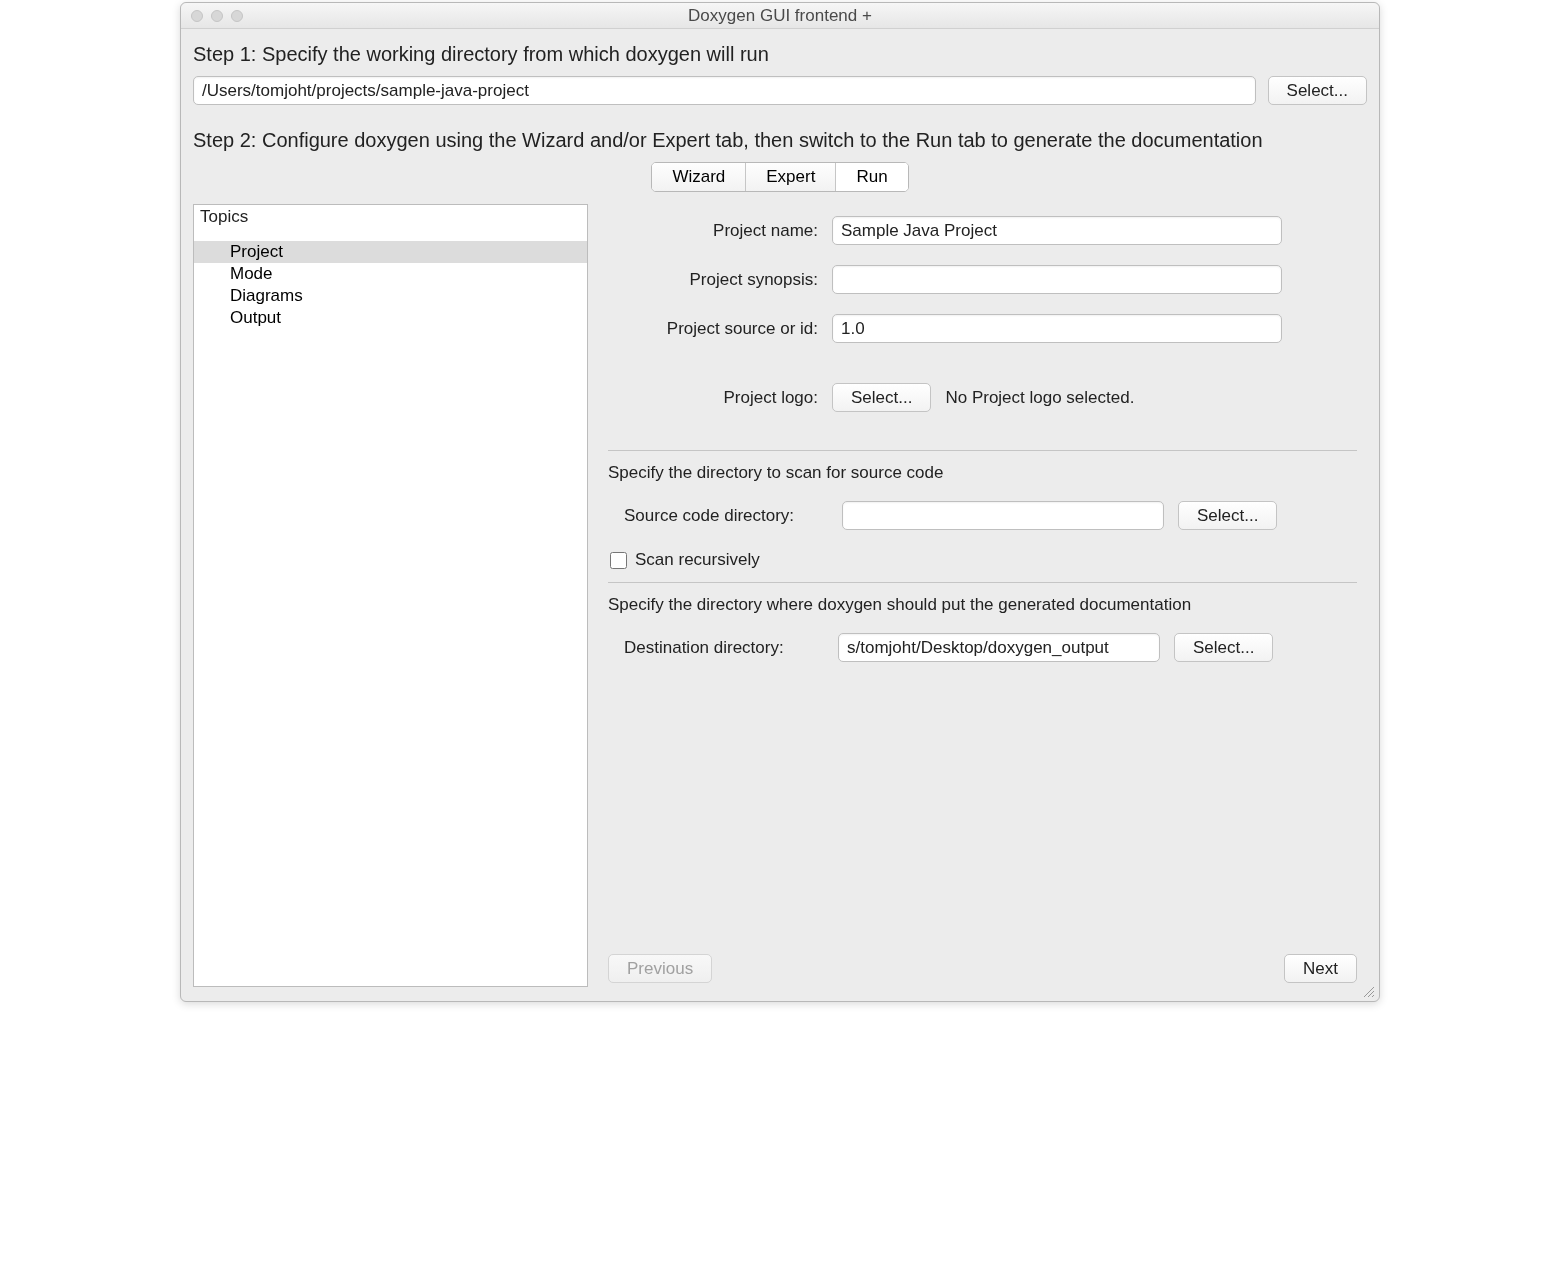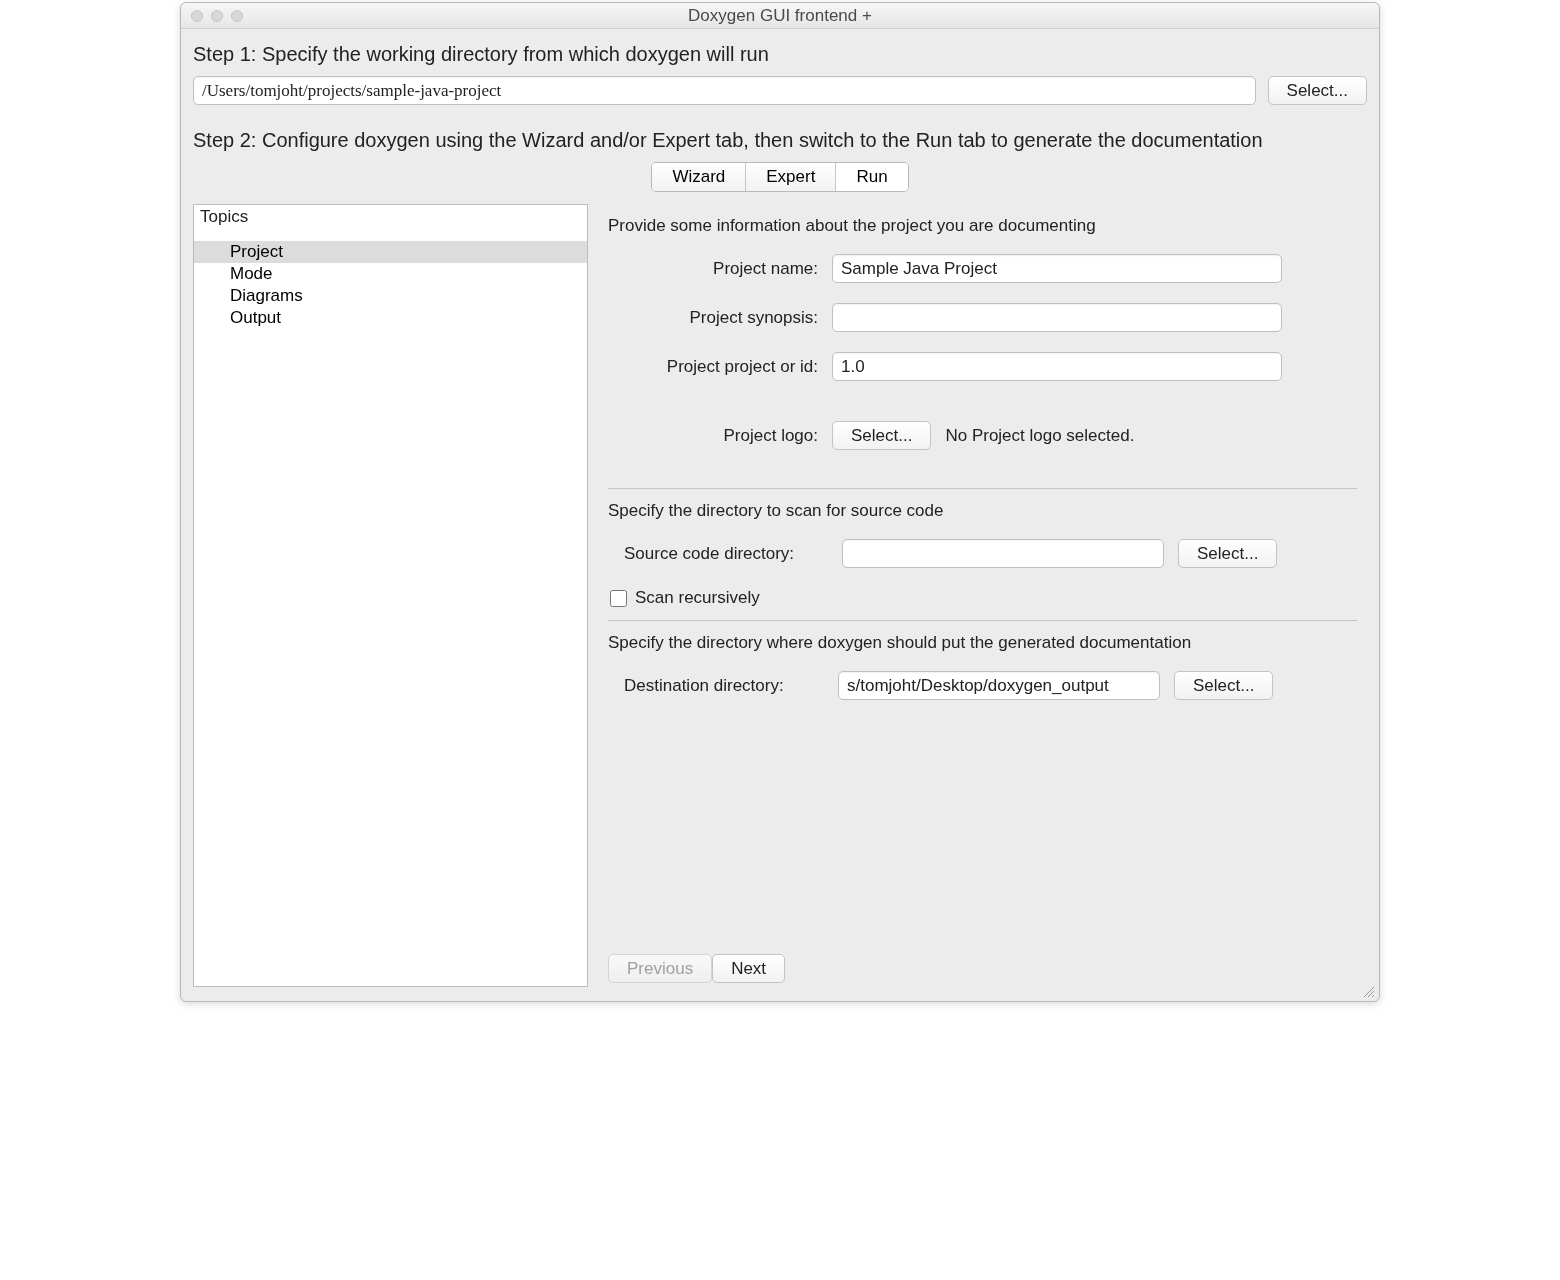--- a/index.html
+++ b/index.html
@@ -76,21 +76,20 @@
     .text-input {
       flex: 1;
       height: 29px;
       padding: 3px 8px;
       font-size: 17px;
       background: #ffffff;
       border: 1px solid #bfbfbf;
       border-radius: 5px;
       box-shadow: inset 0 1px 2px rgba(0,0,0,0.06);
       color: #222;
-      font-family: Liberation Serif, serif;
     }
     .btn {
       height: 29px;
       padding: 0 18px;
       font-size: 17px;
       background: linear-gradient(#ffffff, #f2f2f2);
       border: 1px solid #c4c4c4;
       border-radius: 5px;
       color: #222;
       cursor: pointer;
@@ -217,20 +216,21 @@
       gap: 8px;
       margin-bottom: 10px;
       padding-left: 2px;
     }
     .checkbox-row input[type="checkbox"] {
       width: 17px;
       height: 17px;
     }
     .nav-row {
       display: flex;
+      justify-content: space-between;
       margin-top: auto;
       padding-top: 18px;
     }
     .resize-grip {
       position: absolute;
       right: 4px;
       bottom: 4px;
       width: 14px;
       height: 14px;
     }
@@ -292,34 +292,33 @@
         <div class="topics-header">Topics</div>
         <ul class="topics-list">
           <li class="selected">Project</li>
           <li>Mode</li>
           <li>Diagrams</li>
           <li>Output</li>
         </ul>
       </div>
 
       <div class="right-panel">
-        <div class="section-text">Provide some information about the project you are documenting</div>
 
         <div class="form-row">
           <div class="form-label">Project name:</div>
           <input class="form-input wide" type="text" value="Sample Java Project" style="">
         </div>
 
         <div class="form-row">
           <div class="form-label">Project synopsis:</div>
           <input class="form-input wide" type="text" value="" style="">
         </div>
 
         <div class="form-row">
-          <div class="form-label">Project project or id:</div>
+          <div class="form-label">Project source or id:</div>
           <input class="form-input wide" type="text" value="1.0" style="">
         </div>
 
         <div class="logo-row">
           <div class="form-label">Project logo:</div>
           <button class="btn">Select...</button>
           <span class="inline-text">No Project logo selected.</span>
         </div>
 
         <div class="divider"></div>

